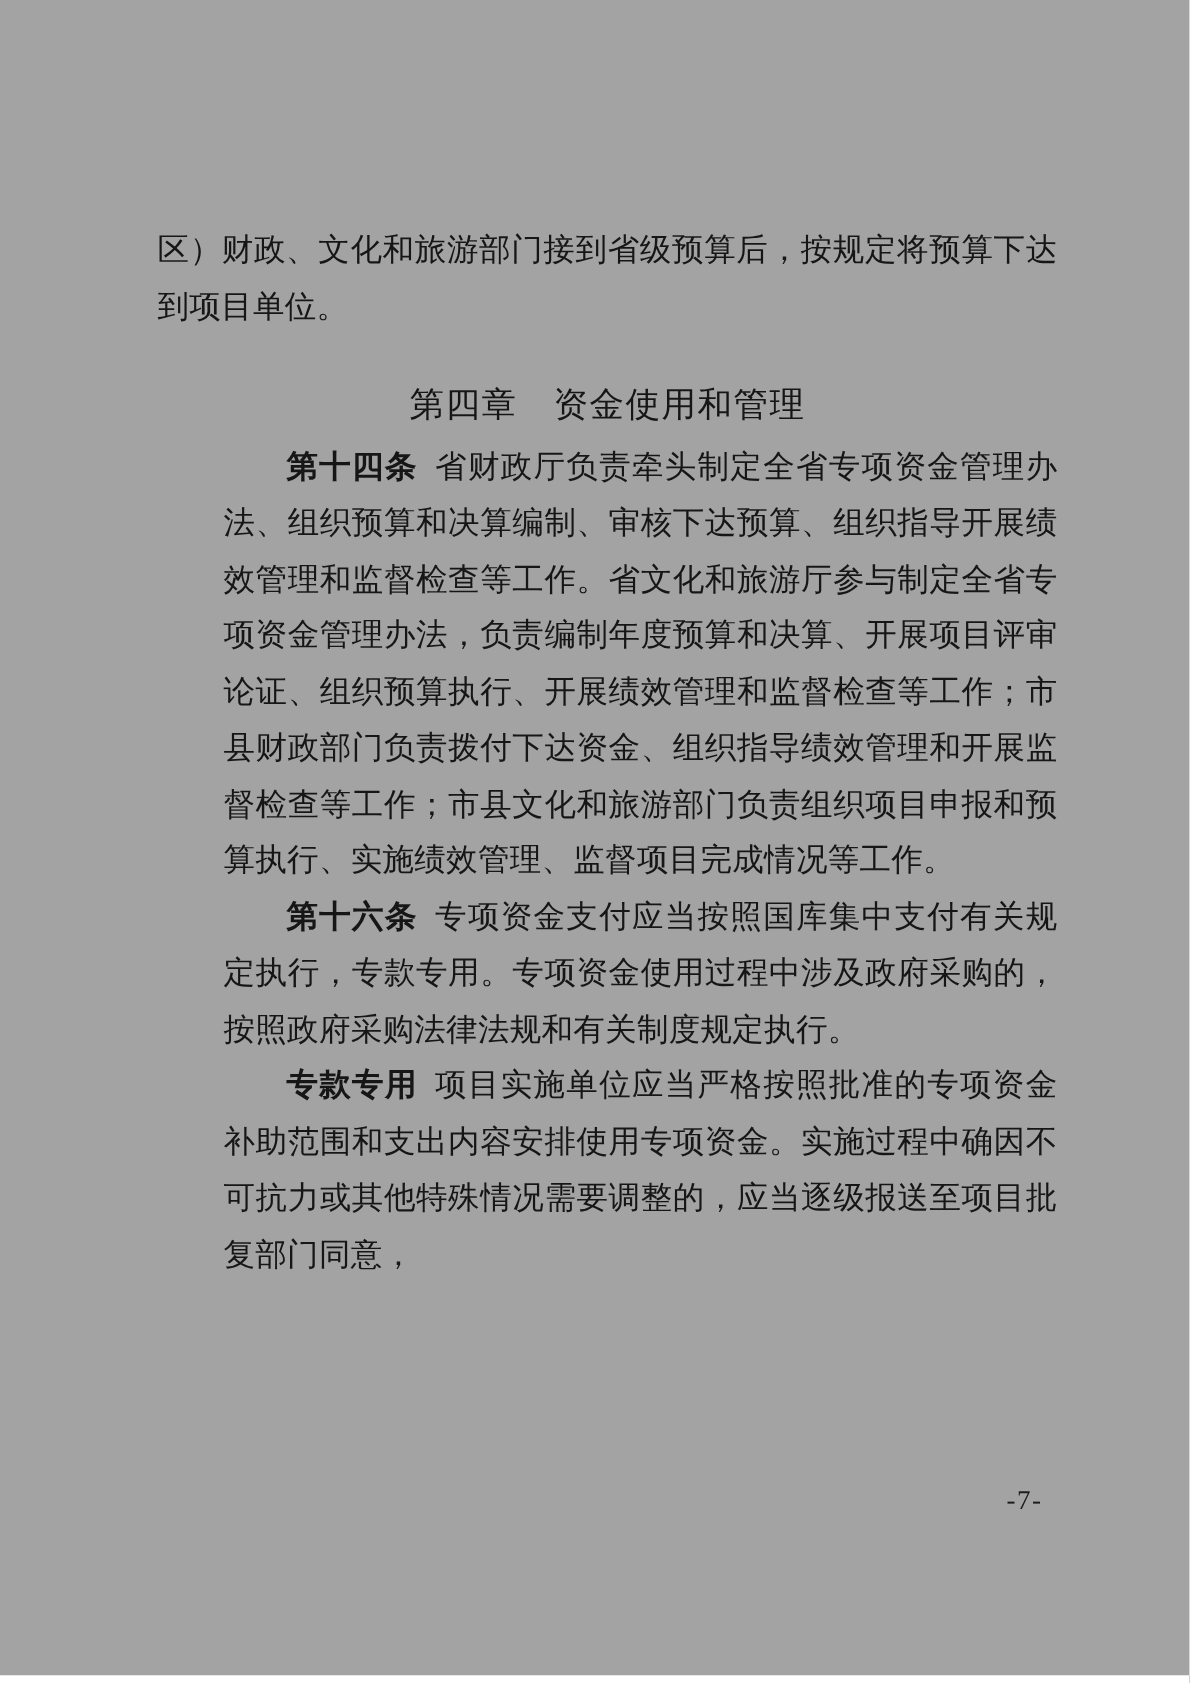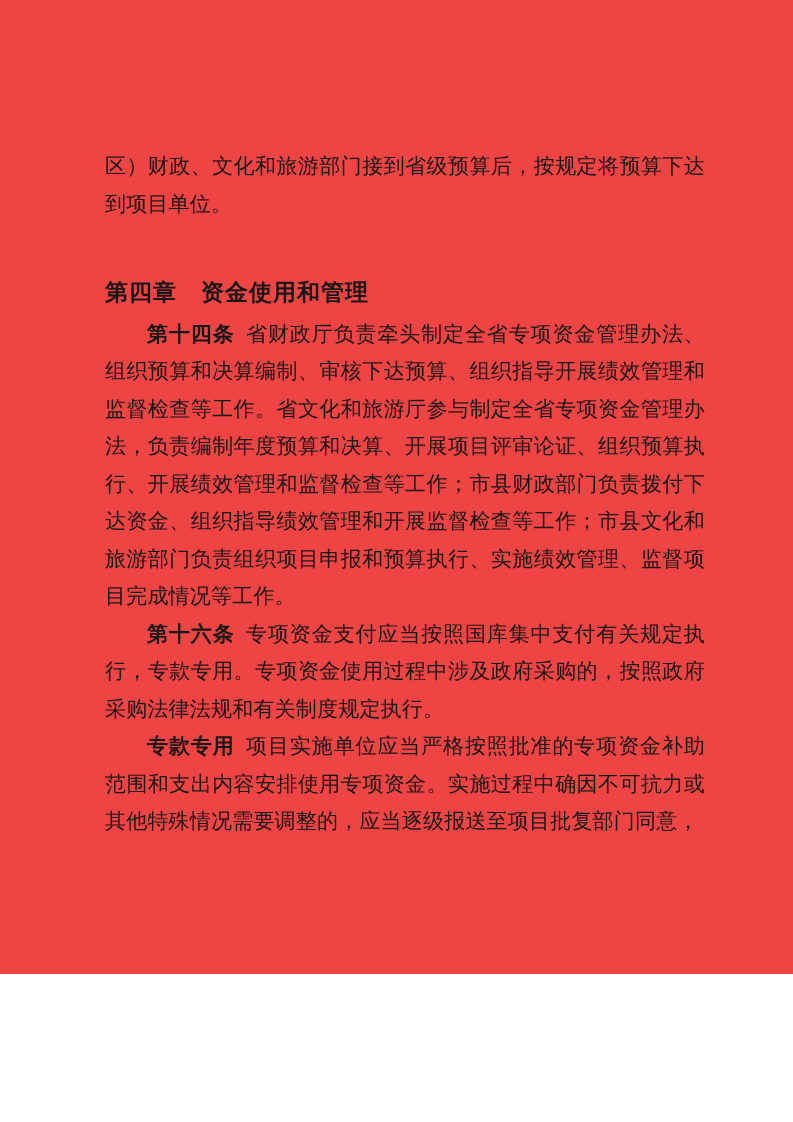--- a/index.html
+++ b/index.html
@@ -3,52 +3,54 @@
 <meta charset="utf-8">
 <style>
   html, body {
     margin: 0;
     padding: 0;
     background: #ffffff;
   }
   .page {
     position: relative;
     width: 793px;
-    height: 974px;
-    background: #ef4444;
+    height: 1117px;
+    background: #a3a3a3;
     overflow: hidden;
     font-family: "Liberation Serif", "DejaVu Serif", serif;
     color: #161616;
   }
   .content {
     position: absolute;
     top: 148px;
     left: 105px;
     width: 600px;
   }
   .para {
     margin: 0;
     font-size: 21px;
     line-height: 37.5px;
     text-align: justify;
     text-justify: inter-character;
     letter-spacing: 0.2px;
   }
   .para.indent {
     text-indent: 2em;
+    margin-left: 44px;
   }
   .art-num {
     font-weight: bold;
     margin-right: 0.55em;
   }
   .chapter {
-    margin: 51px 0 4px 0;
+    margin: 28px 0 4px 0;
     font-size: 23px;
     line-height: 37.5px;
-    font-weight: bold;
+    font-weight: normal;
+    text-align: center;
     font-family: "Liberation Sans", "DejaVu Sans", sans-serif;
     letter-spacing: 1px;
   }
   .page-number {
     position: absolute;
     top: 988px;
     right: 98px;
     font-size: 18px;
     line-height: 24px;
     letter-spacing: 1px;

